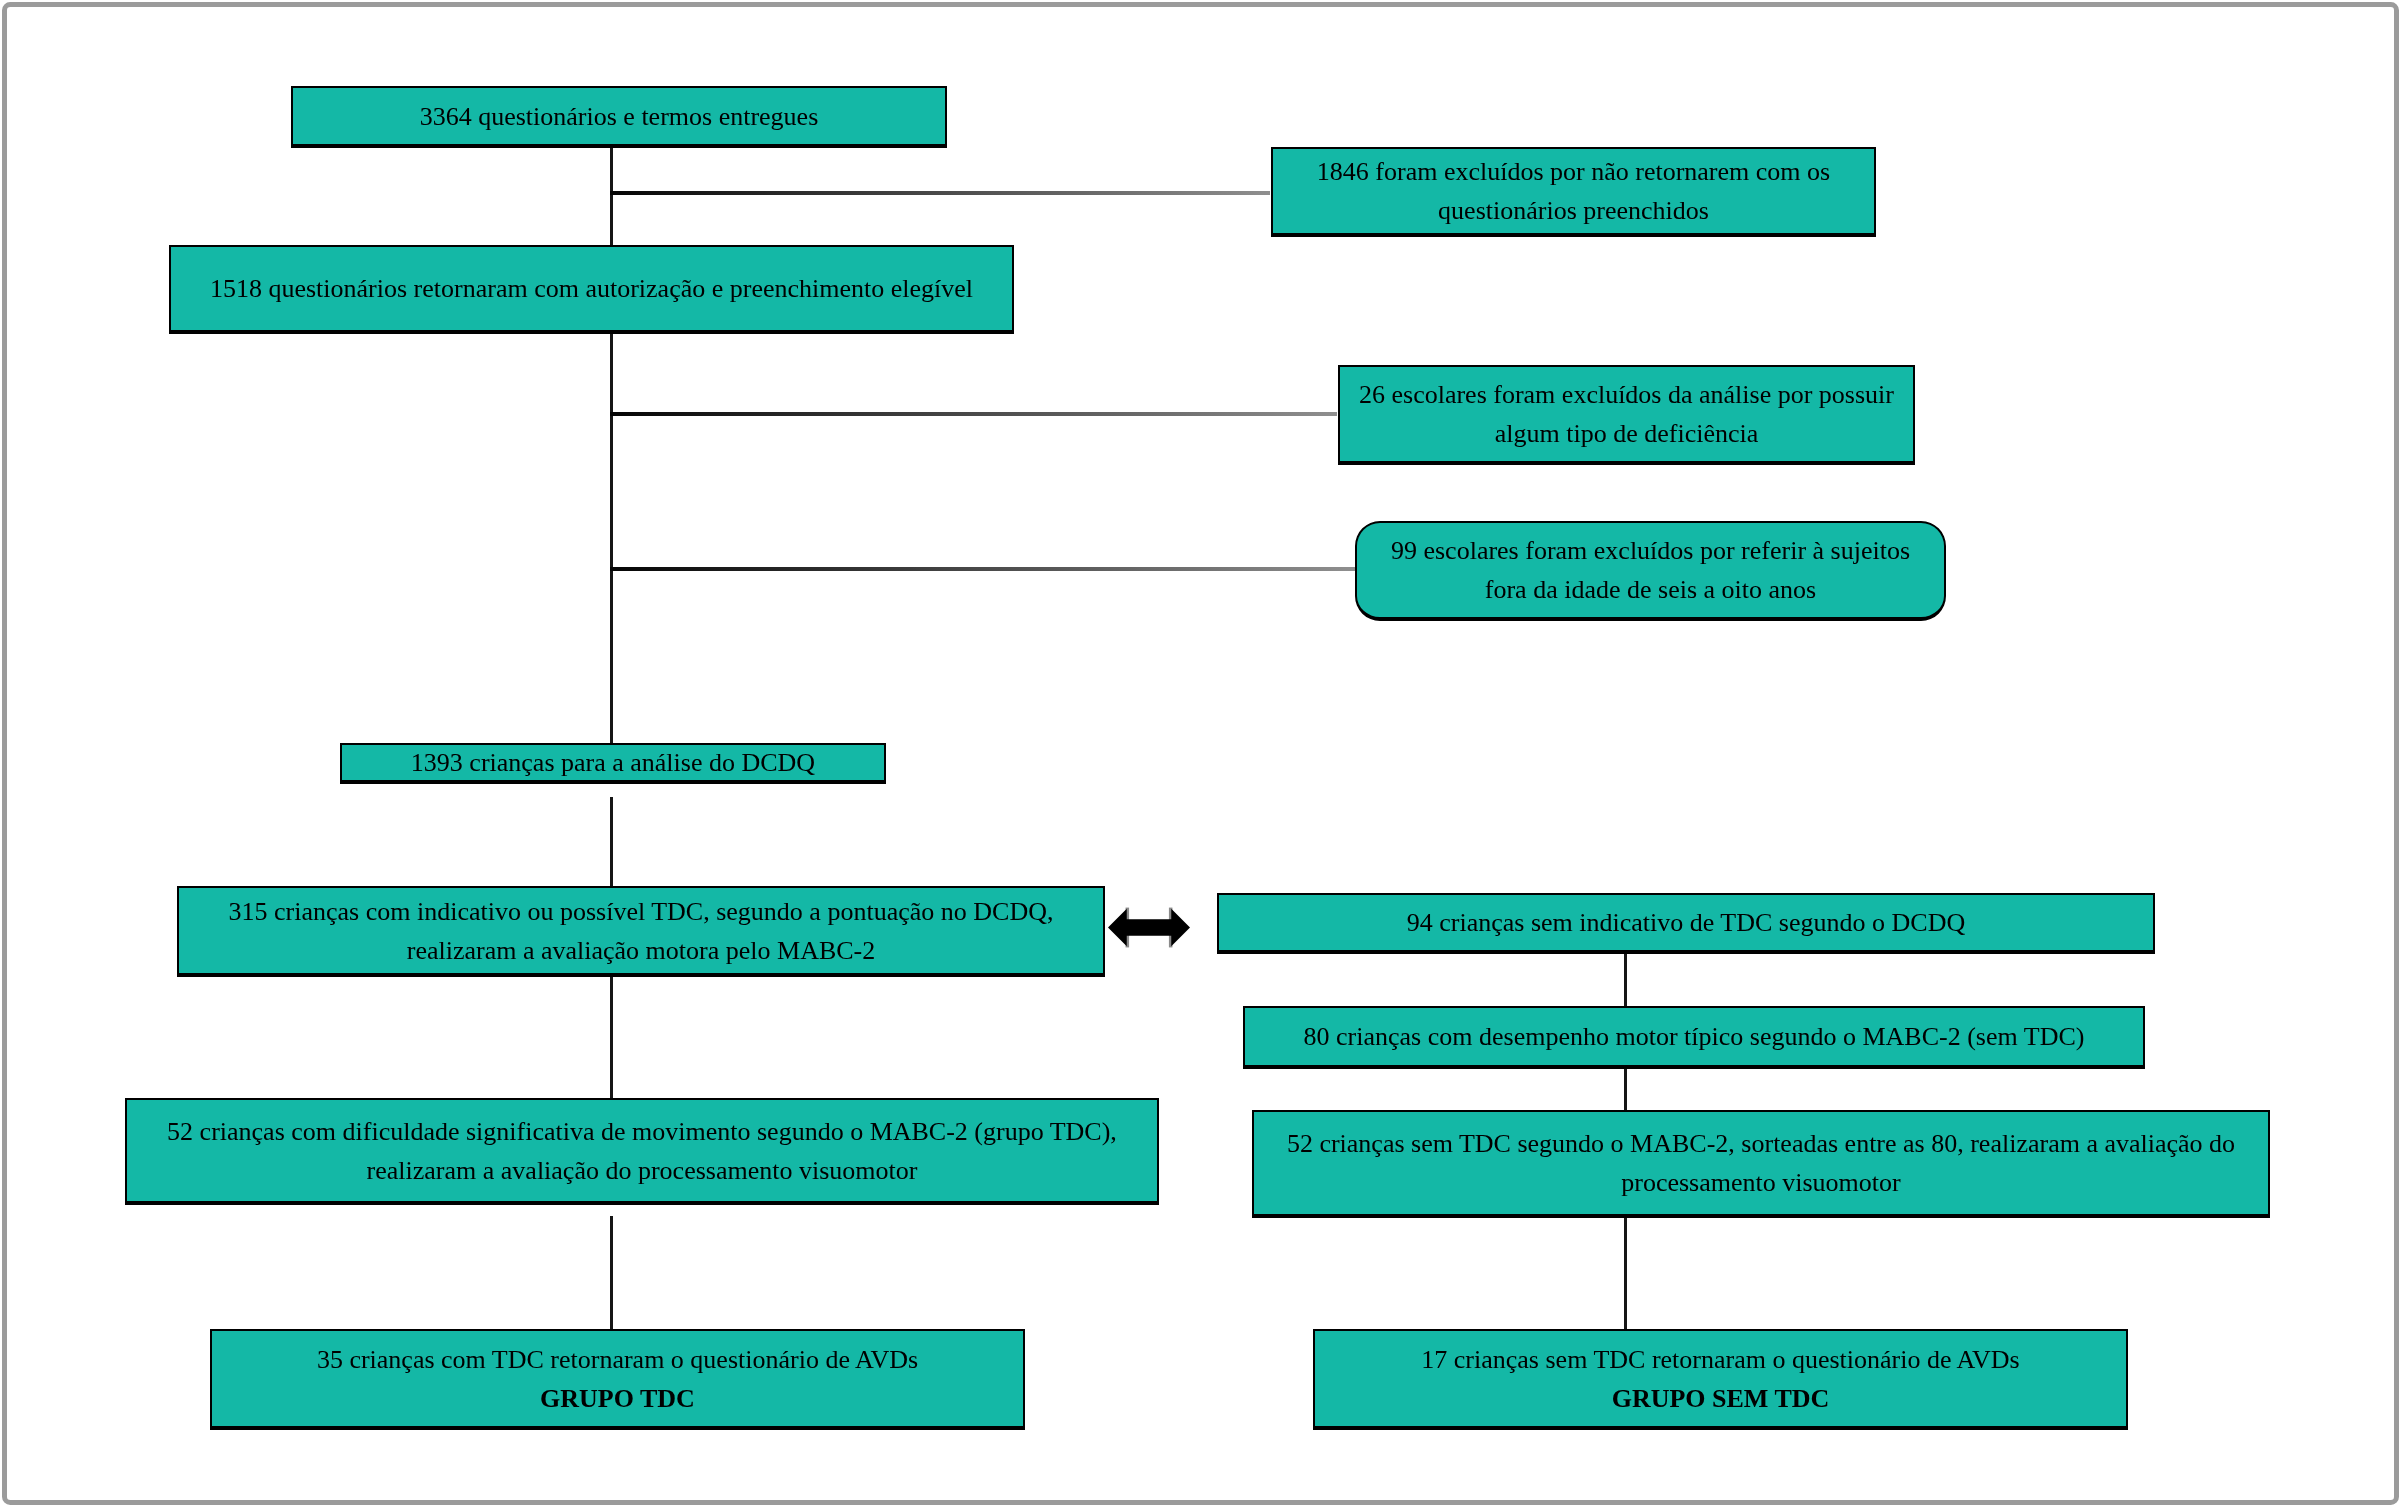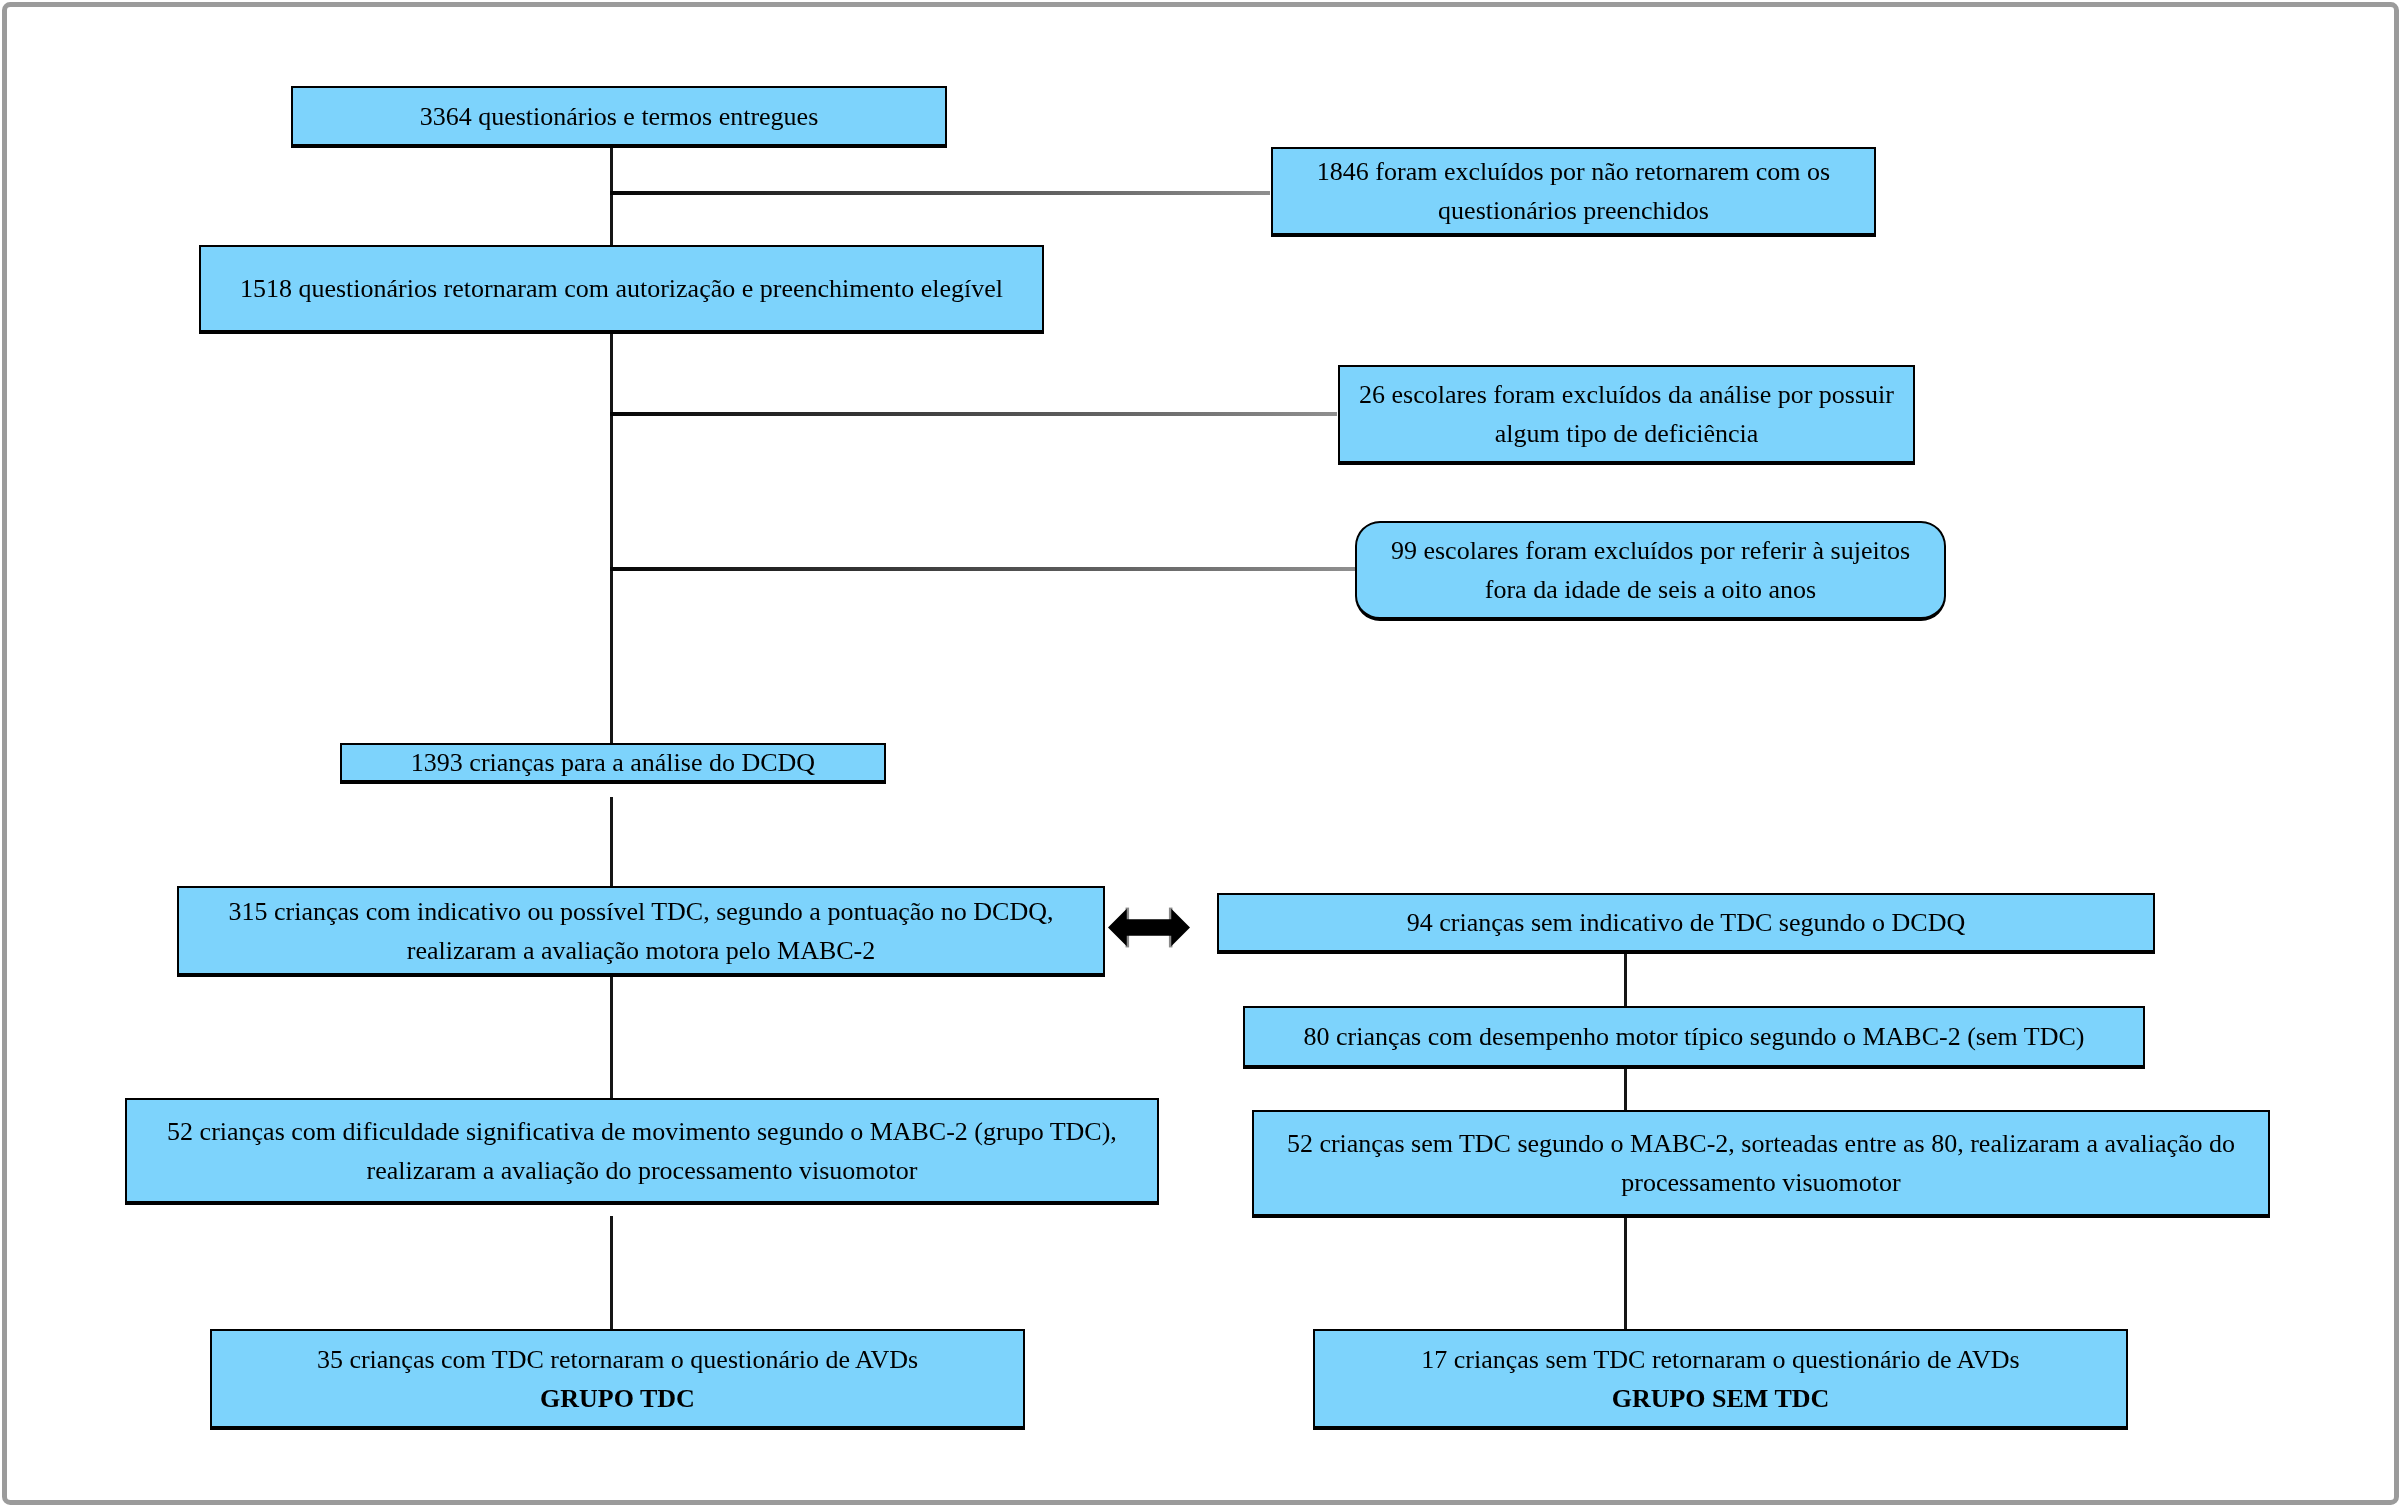--- a/index.html
+++ b/index.html
@@ -17,21 +17,21 @@
     inset: 2.3px;
     border: 5.2px solid #9b9b9b;
     border-radius: 8.2px;
     pointer-events: none;
   }
   .box {
     position: absolute;
     box-sizing: border-box;
     border: 2.9px solid #000;
     border-bottom-width: 4.7px;
-    background: #7dd3fc;
+    background: #14b8a6;
     display: flex;
     flex-direction: column;
     align-items: center;
     justify-content: center;
     text-align: center;
     font-size: 26px;
     line-height: 1.5;
     padding: 2.3px 16.3px;
   }
   .box .group-label { font-weight: bold; }
@@ -76,21 +76,21 @@
   </div>
 
   <div class="box" style="left:291px;  top:86px;  width:656px; height:62px;">
     <span>3364 questionários e termos entregues</span>
   </div>
 
   <div class="box" style="left:1271px; top:147px;  width:605px; height:90px;">
     <span>1846 foram excluídos por não retornarem com os questionários preenchidos</span>
   </div>
 
-  <div class="box" style="left:199px;  top:245px;  width:845px; height:89px;">
+  <div class="box" style="left:169px;  top:245px;  width:845px; height:89px;">
     <span>1518 questionários retornaram com autorização e preenchimento elegível</span>
   </div>
 
   <div class="box" style="left:1338px; top:365px;  width:577px;  height:100px;">
     <span>26 escolares foram excluídos da análise por possuir algum tipo de deficiência</span>
   </div>
 
   <div class="box" style="left:1355px; top:521px;  width:591px;  height:100px;border-radius:25px;">
     <span>99 escolares foram excluídos por referir à sujeitos fora da idade de seis a oito anos</span>
   </div>

